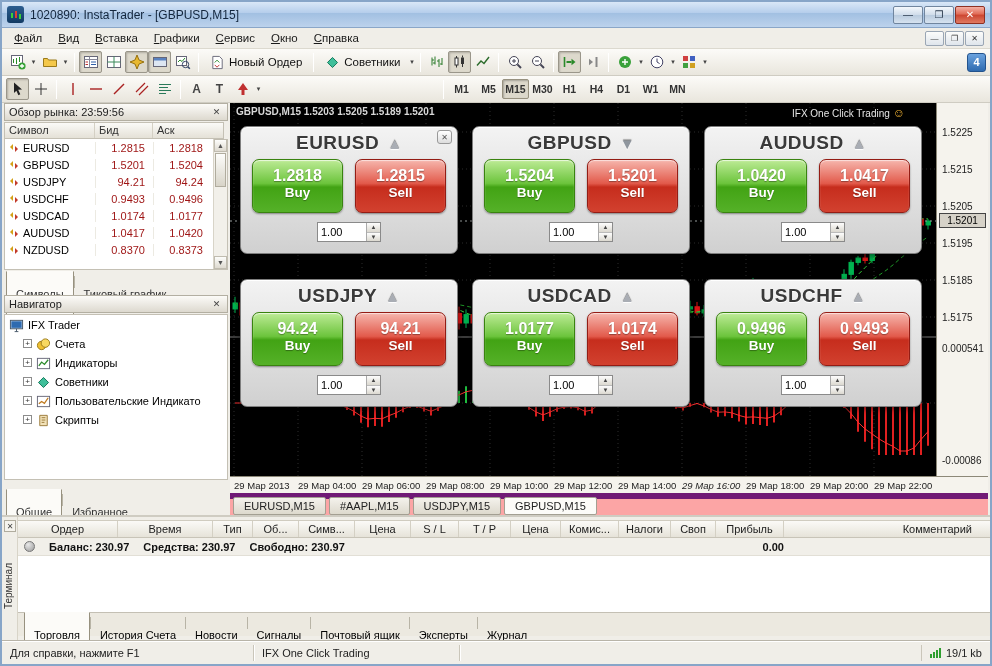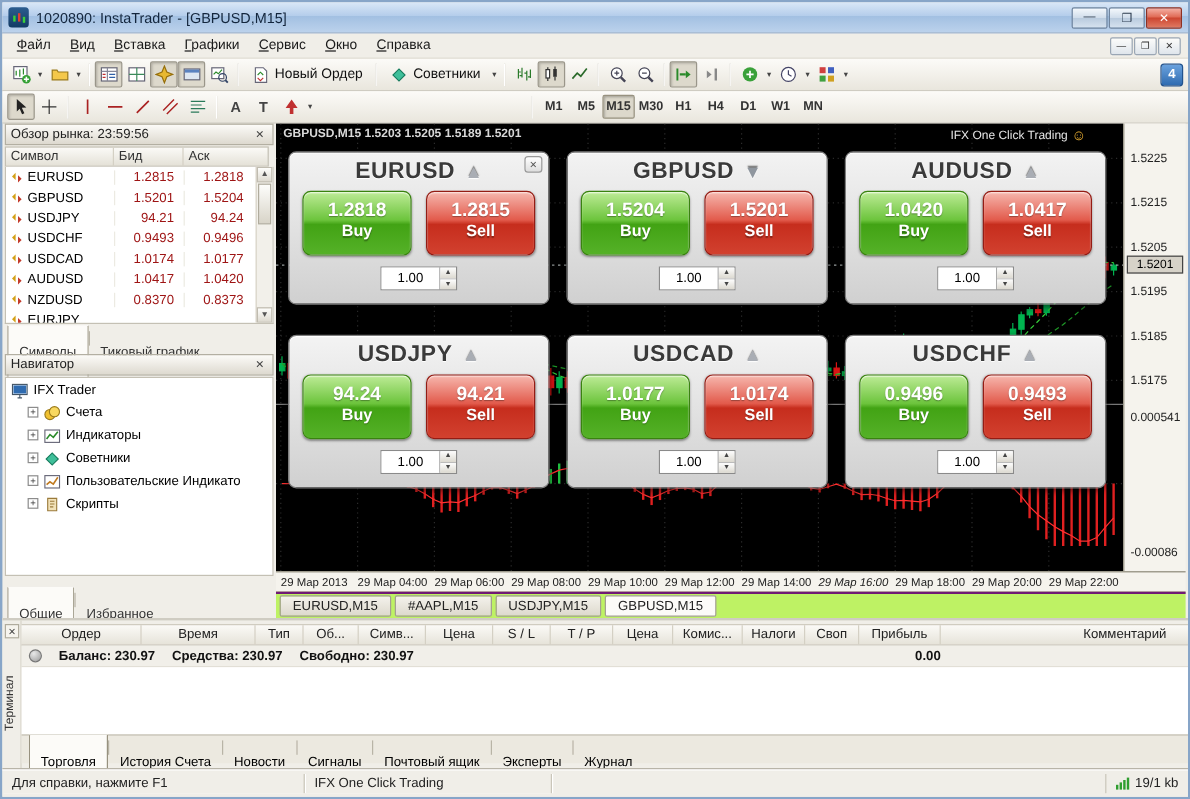--- a/index.html
+++ b/index.html
@@ -113,29 +113,29 @@
   .bs-row { display:flex; justify-content:space-between; padding:0 11px; margin-top:5px; }
   .bbtn { width:91px; height:54px; border-radius:7px; text-align:center; color:#fff; }
   .buy { background:linear-gradient(#bdeb96,#6cc43c 45%,#42a314 52%,#55b128);
     border:1px solid #39830f; box-shadow:inset 0 1px 1px rgba(255,255,255,.7), 0 1px 2px rgba(0,0,0,.4); }
   .sell { background:linear-gradient(#f6b6ad,#e25a4b 45%,#c62d1d 52%,#d2412f);
     border:1px solid #94єв1c14; border:1px solid #941c14; box-shadow:inset 0 1px 1px rgba(255,255,255,.6), 0 1px 2px rgba(0,0,0,.4); }
   .bprice { font-size:16px; font-weight:bold; margin-top:7px; text-shadow:0 1px 1px rgba(0,0,0,.35); }
   .bside { font-size:13.5px; font-weight:bold; text-shadow:0 1px 1px rgba(0,0,0,.35); }
   .lot { width:64px; height:20px; margin:9px auto 0; background:#fff; border:1px solid #8a8a8a;
     display:flex; }
-  .lot input { flex:1; min-width:0; border:none; outline:none; font-size:11px; padding:0 3px; color:#000;text-align:center; }
+  .lot input { flex:1; min-width:0; border:none; outline:none; font-size:11px; padding:0 3px; color:#000; }
   .spin { width:14px; display:flex; flex-direction:column; border-left:1px solid #aaa; }
   .spin > div { flex:1; font-size:6px; color:#444; display:flex; align-items:center; justify-content:center;
     background:linear-gradient(#fdfdfd,#dcd9d0); }
   .spin > div:first-child { border-bottom:1px solid #bbb; }
 
   
-  .mditabs { position:absolute; left:228px; top:491px; width:758px; height:22px; background:#bef264;
-    border-top:2px solid #701a75; display:flex; align-items:center; padding-left:3px; gap:3px; }
+  .mditabs { position:absolute; left:228px; top:491px; width:758px; height:22px; background:#fca5a5;
+    border-top:6px solid #701a75; display:flex; align-items:flex-end; padding-left:3px; gap:3px; }
   .mditab { font-size:11px; color:#222; padding:2px 10px; border:1px solid #a39f92;
     background:linear-gradient(#f4f2ec,#ddd9cd); border-radius:2px; }
   .mditab.active { background:#fcfbf8; }
 
   
   .terminal { position:absolute; left:0; top:513px; width:988px; height:125px; background:#f0eee8;
     border-top:2px solid #cfccc2; }
   .tside { position:absolute; left:0; top:0; bottom:0; width:16px; border-right:1px solid #d8d4c8; }
   .tside .x { position:absolute; top:3px; left:2px; width:12px; height:12px; font-size:8px; color:#444;
     display:flex; align-items:center; justify-content:center; border:1px solid #b0ac9e; background:#f6f4ee; }
@@ -485,31 +485,20 @@
     <div class="mw-row">
         <span class="mw-ic">
           <svg width="10" height="10" viewBox="0 0 10 10">
             <polygon points="1,4 4,1 4,7" fill="#d4a017"></polygon>
             <polygon points="9,6 6,9 6,3" fill="#c23a2a"></polygon>
           </svg>
         </span>
         <span class="mw-sym">NZDUSD</span>
         <span class="mw-bid">0.8370</span>
         <span class="mw-ask">0.8373</span>
-      </div>
-    <div class="mw-row">
-        <span class="mw-ic">
-          <svg width="10" height="10" viewBox="0 0 10 10">
-            <polygon points="1,4 4,1 4,7" fill="#d4a017"></polygon>
-            <polygon points="9,6 6,9 6,3" fill="#c23a2a"></polygon>
-          </svg>
-        </span>
-        <span class="mw-sym">EURJPY</span>
-        <span class="mw-bid"></span>
-        <span class="mw-ask"></span>
       </div>
     <div class="mw-scroll">
       <div class="sb-arr">▲</div>
       <div class="sb-thumb"></div>
       <div class="sb-arr" style="margin-top:auto;">▼</div>
     </div>
   </div>
   <div class="tabs" style="left:4px; top:270px;">
     <div class="tab active">Символы</div>
     <div class="tabsep"></div>

